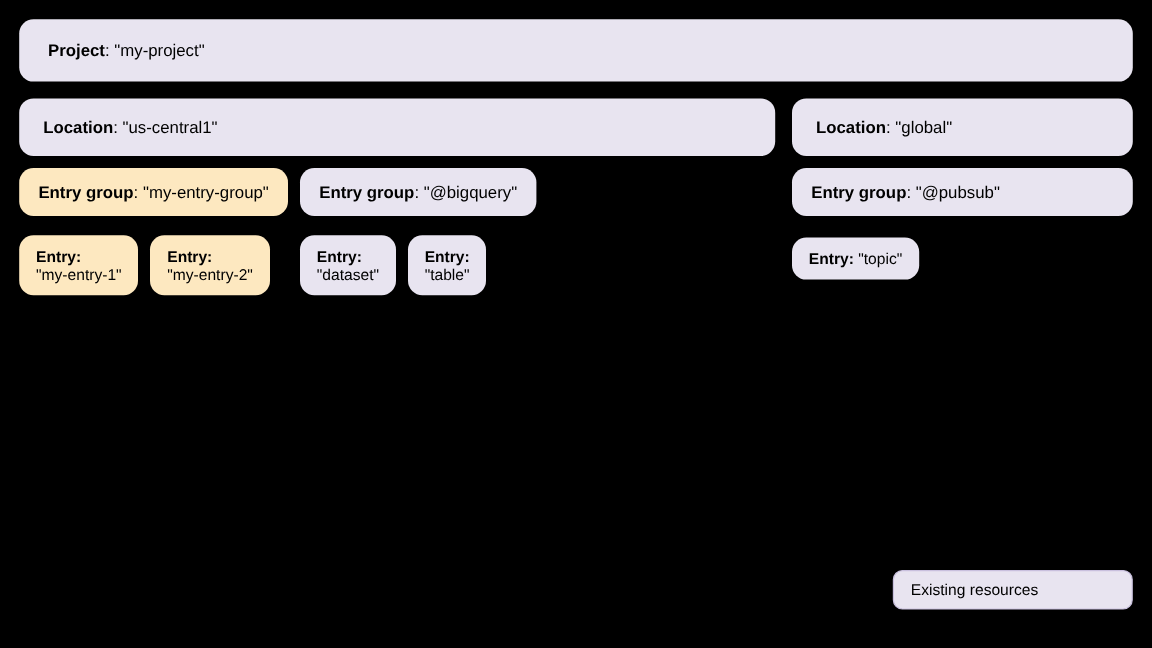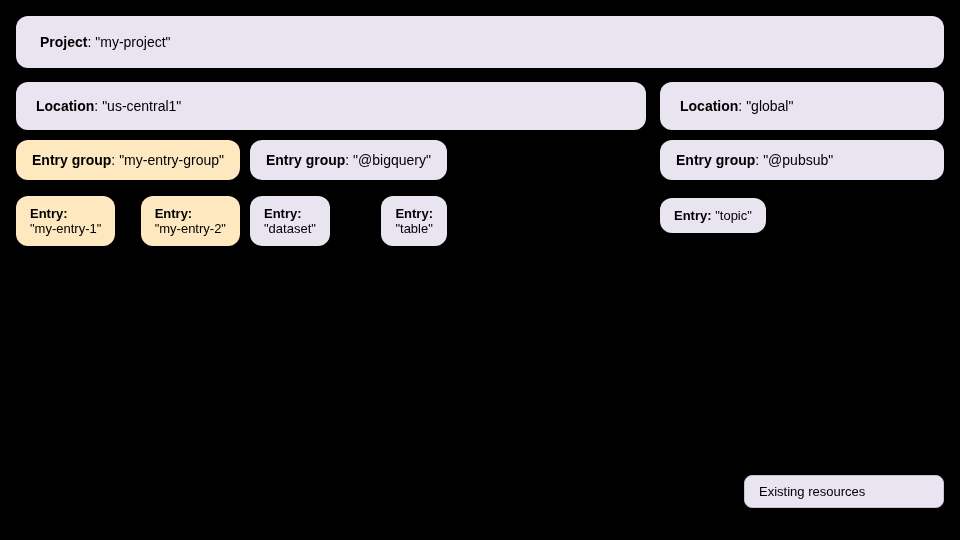--- a/index.html
+++ b/index.html
@@ -76,21 +76,20 @@
 
     .entry-group-box.orange {
       background: #fde8c0;
     }
 
     
     .entries-row {
       display: flex;
       gap: 10px;
       margin-top: 8px;
-      justify-content: space-between;
     }
 
     .entry-box {
       border-radius: 12px;
       padding: 10px 14px;
       font-size: 13px;
     }
 
     .entry-box.purple {
       background: #e8e4f0;

